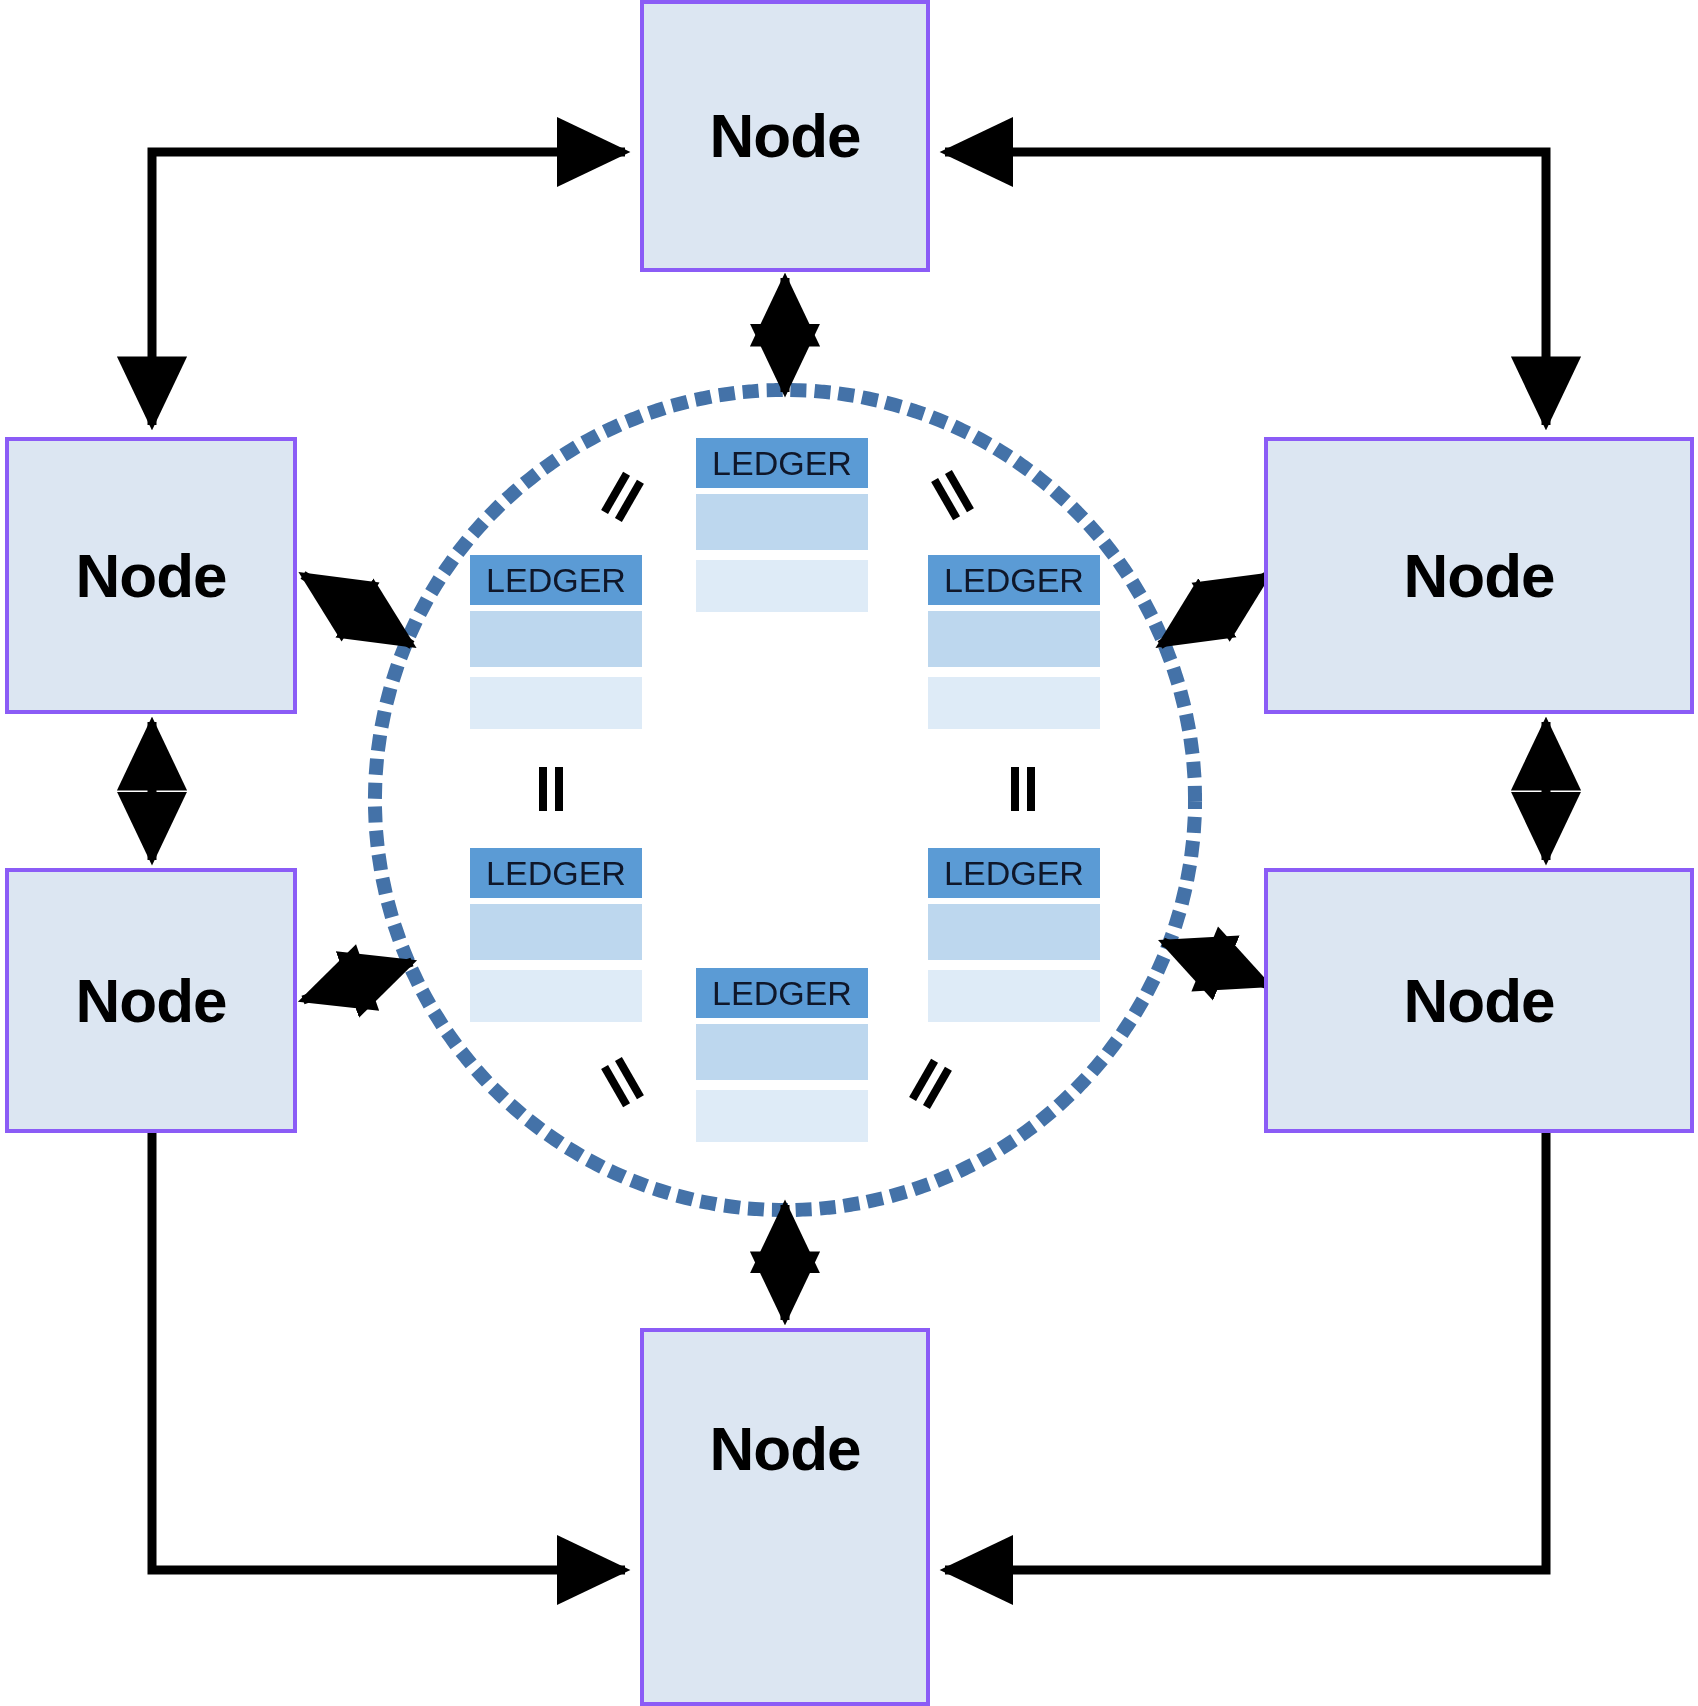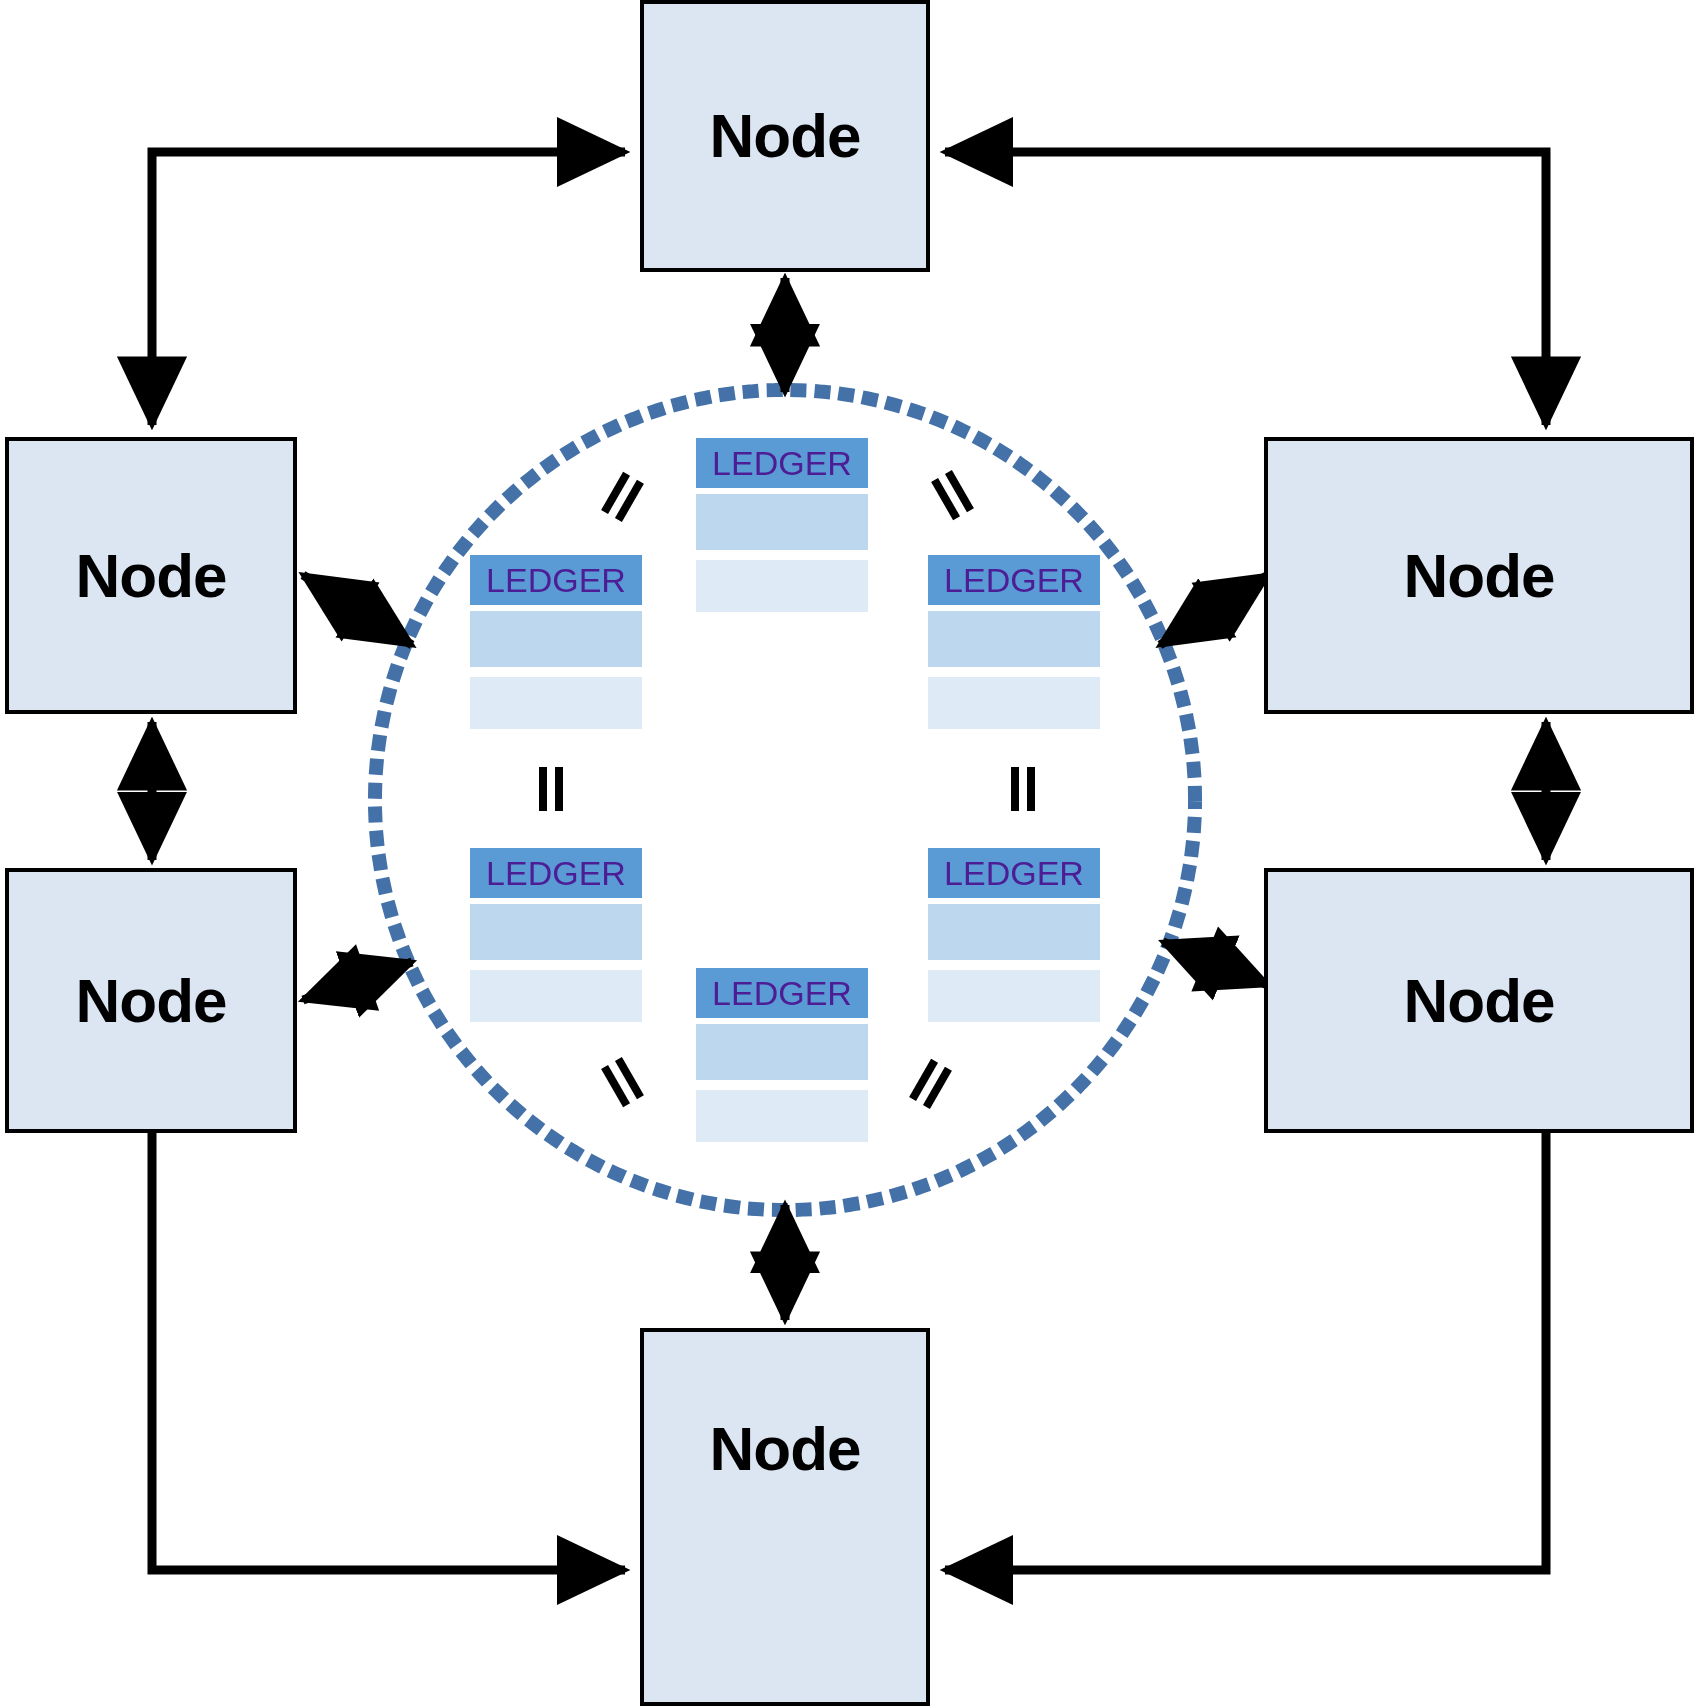--- a/index.html
+++ b/index.html
@@ -20,41 +20,41 @@
   svg.layer {
     position: absolute;
     left: 0;
     top: 0;
     width: 1698px;
     height: 1706px;
   }
   .node-box {
     position: absolute;
     background: #dce6f2;
-    border: 4px solid #000000;
+    border: 4px solid #8b5cf6;
     box-sizing: border-box;
     display: flex;
     align-items: center;
     justify-content: center;
   }
   .node-label {
     font-family: "Liberation Sans", sans-serif;
     font-weight: bold;
     font-size: 62px;
     color: #000000;
     line-height: 1;
     letter-spacing: -1px;
   }
   .ledger-card {
     position: absolute;
     width: 172px;
   }
   .ledger-head {
     background: #5b9bd5;
-    color: #4c1d95;
+    color: #0f172a;
     font-family: "Liberation Sans", sans-serif;
     font-size: 34px;
     line-height: 50px;
     height: 50px;
     text-align: center;
     letter-spacing: 0px;
     white-space: nowrap;
   }
   .ledger-band-mid {
     background: #bdd7ee;

